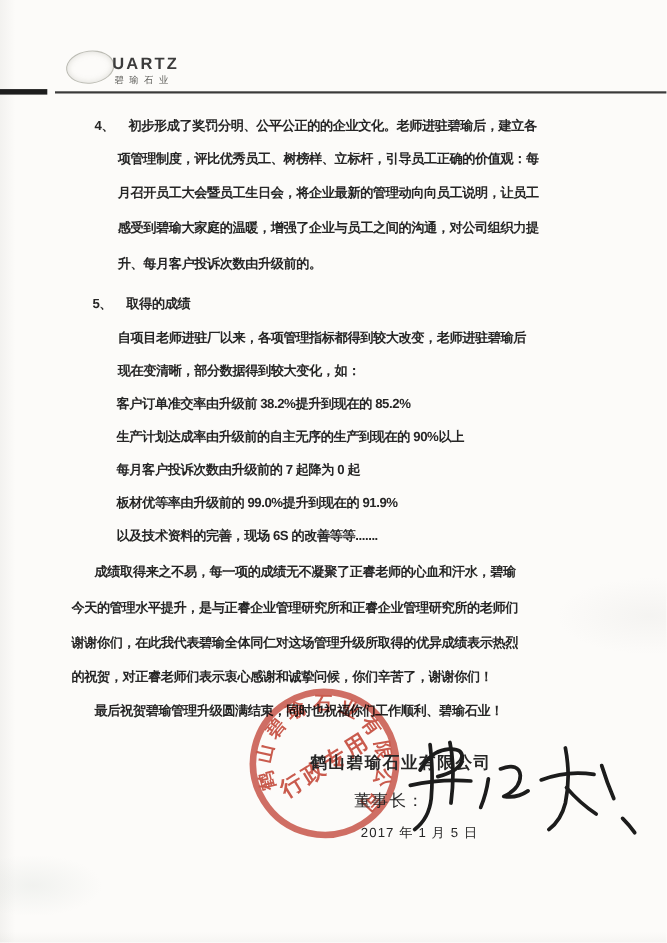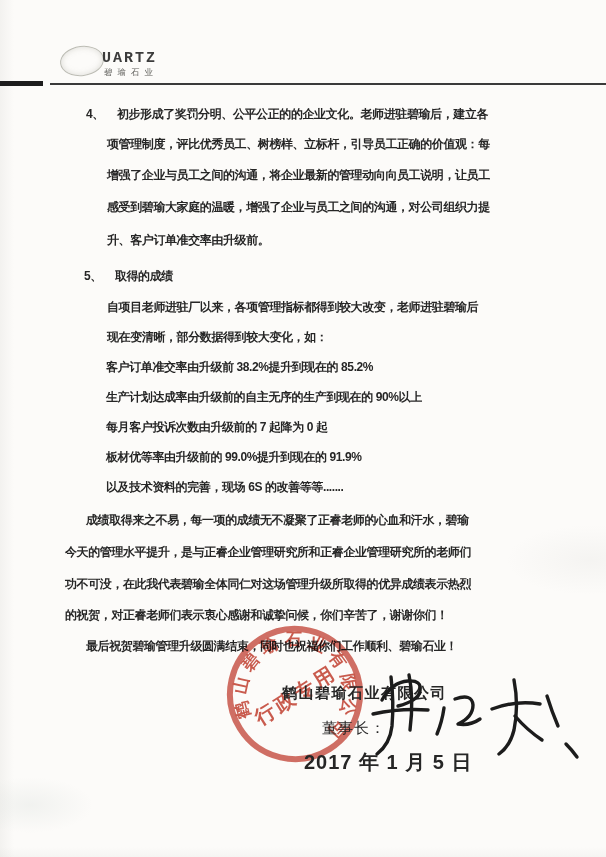--- a/index.html
+++ b/index.html
@@ -20,21 +20,21 @@
   
   .logo{position:absolute;left:58px;top:44px;width:180px;height:40px;}
   .logo-ellipse{
     position:absolute;left:2px;top:2px;width:42px;height:28px;
     border:1.6px solid #bcbcb4;border-radius:50%;
     transform:rotate(-7deg);
     box-shadow:inset 0 0 6px rgba(160,160,150,.35);
   }
   .logo-brand{
     position:absolute;left:44px;top:6px;
-    font-family:Liberation Mono, monospace;
+    font-family:Liberation Sans, sans-serif;
     font-size:15px;font-weight:700;color:#3c3c3c;letter-spacing:2px;
   }
   .logo-sub{
     position:absolute;left:46px;top:23px;
     font-size:8.5px;color:#5a5a56;letter-spacing:5px;white-space:nowrap;
   }
   
   .rule{position:absolute;left:50px;top:83px;width:556px;height:2px;background:#3a3a3a;}
   .rule-thick{position:absolute;left:0;top:81px;width:43px;height:5px;background:#1d1d1d;}
   
@@ -43,53 +43,53 @@
     font-size:12px;font-weight:600;letter-spacing:-0.4px;
     color:#262626;
   }
   .line .marker{display:inline-block;margin-right:13px;font-weight:700;}
   
   .stamp{position:absolute;left:200px;top:612px;width:190px;height:170px;
          mix-blend-mode:multiply;opacity:.92;}
   
   .company{position:absolute;left:282px;top:684px;font-size:15px;font-weight:700;letter-spacing:1.5px;white-space:nowrap;}
   .signer{position:absolute;left:322px;top:719px;font-size:15px;font-weight:400;letter-spacing:1px;white-space:nowrap;}
-  .date{position:absolute;left:304px;top:749px;font-size:20px;font-weight:700;letter-spacing:1px;white-space:nowrap;}
+  .date{position:absolute;left:328px;top:749px;font-size:12px;font-weight:400;letter-spacing:1px;white-space:nowrap;}
   .signature{position:absolute;left:360px;top:668px;width:226px;height:104px;}
 </style>
 </head>
 <body>
 
 <div class="paper-shade"></div>
 
 <div class="logo">
   <div class="logo-ellipse"></div>
   <div class="logo-brand">UARTZ</div>
   <div class="logo-sub">碧瑜石业</div>
 </div>
 
 <div class="rule-thick"></div>
 <div class="rule"></div>
 
 <p class="line" style="left:68px;top:88px"><span class="marker">4、</span><span>初步形成了奖罚分明、公平公正的的企业文化。老师进驻碧瑜后，建立各</span></p>
 <p class="line" style="left:89px;top:118px"><span>项管理制度，评比优秀员工、树榜样、立标杆，引导员工正确的价值观：每</span></p>
-<p class="line" style="left:89px;top:149px"><span>增强了企业与员工之间的沟通，将企业最新的管理动向向员工说明，让员工</span></p>
+<p class="line" style="left:89px;top:149px"><span>月召开员工大会暨员工生日会，将企业最新的管理动向向员工说明，让员工</span></p>
 <p class="line" style="left:89px;top:181px"><span>感受到碧瑜大家庭的温暖，增强了企业与员工之间的沟通，对公司组织力提</span></p>
-<p class="line" style="left:89px;top:214px"><span>升、客户订单准交率由升级前。</span></p>
+<p class="line" style="left:89px;top:214px"><span>升、每月客户投诉次数由升级前的。</span></p>
 <p class="line" style="left:66px;top:250px"><span class="marker">5、</span><span>取得的成绩</span></p>
 <p class="line" style="left:89px;top:281px"><span>自项目老师进驻厂以来，各项管理指标都得到较大改变，老师进驻碧瑜后</span></p>
 <p class="line" style="left:89px;top:311px"><span>现在变清晰，部分数据得到较大变化，如：</span></p>
 <p class="line" style="left:88px;top:341px"><span>客户订单准交率由升级前 38.2%提升到现在的 85.2%</span></p>
 <p class="line" style="left:88px;top:371px"><span>生产计划达成率由升级前的自主无序的生产到现在的 90%以上</span></p>
 <p class="line" style="left:88px;top:401px"><span>每月客户投诉次数由升级前的 7 起降为 0 起</span></p>
 <p class="line" style="left:88px;top:431px"><span>板材优等率由升级前的 99.0%提升到现在的 91.9%</span></p>
 <p class="line" style="left:88px;top:461px"><span>以及技术资料的完善，现场 6S 的改善等等.......</span></p>
 <p class="line" style="left:68px;top:494px"><span>成绩取得来之不易，每一项的成绩无不凝聚了正睿老师的心血和汗水，碧瑜</span></p>
 <p class="line" style="left:47px;top:526px"><span>今天的管理水平提升，是与正睿企业管理研究所和正睿企业管理研究所的老师们</span></p>
-<p class="line" style="left:47px;top:558px"><span>功不可没，在此我代表碧瑜全体同仁对这场管理升级所取得的优异成绩表示热烈</span></p>
+<p class="line" style="left:47px;top:558px"><span>谢谢你们，在此我代表碧瑜全体同仁对这场管理升级所取得的优异成绩表示热烈</span></p>
 <p class="line" style="left:47px;top:589px"><span>的祝贺，对正睿老师们表示衷心感谢和诚挚问候，你们辛苦了，谢谢你们！</span></p>
 <p class="line" style="left:68px;top:620px"><span>最后祝贺碧瑜管理升级圆满结束，同时也祝福你们工作顺利、碧瑜石业！</span></p>
 
 <svg class="stamp" viewBox="0 0 190 170">
   <g transform="rotate(-32 95 82)" opacity="0.9">
     <circle cx="95" cy="82" r="65" fill="none" stroke="#c23b2c" stroke-width="6" opacity="0.88"></circle>
     <path id="ringPath" d="M46,82 A49,49 0 1 1 144,82 A49,49 0 1 1 46,82" fill="none"></path>
     <text font-size="17" font-weight="700" fill="#c23b2c" letter-spacing="5.5" font-family="Liberation Sans, sans-serif">
       <textPath href="#ringPath" startOffset="4">鹤山碧瑜石业有限公司</textPath>
     </text>

